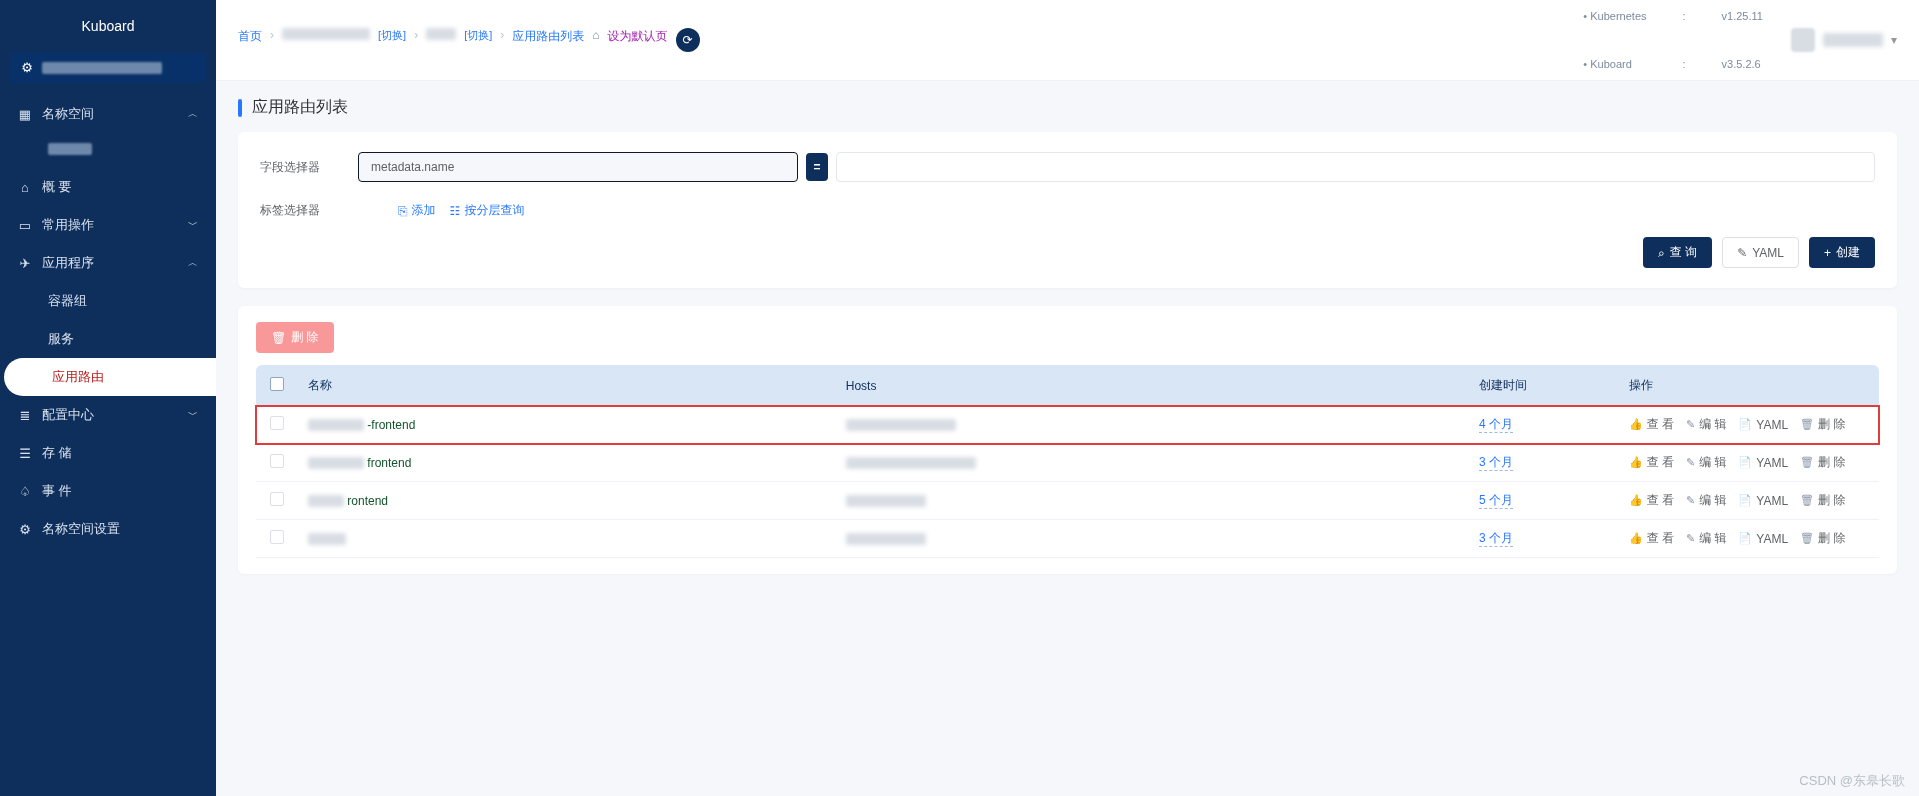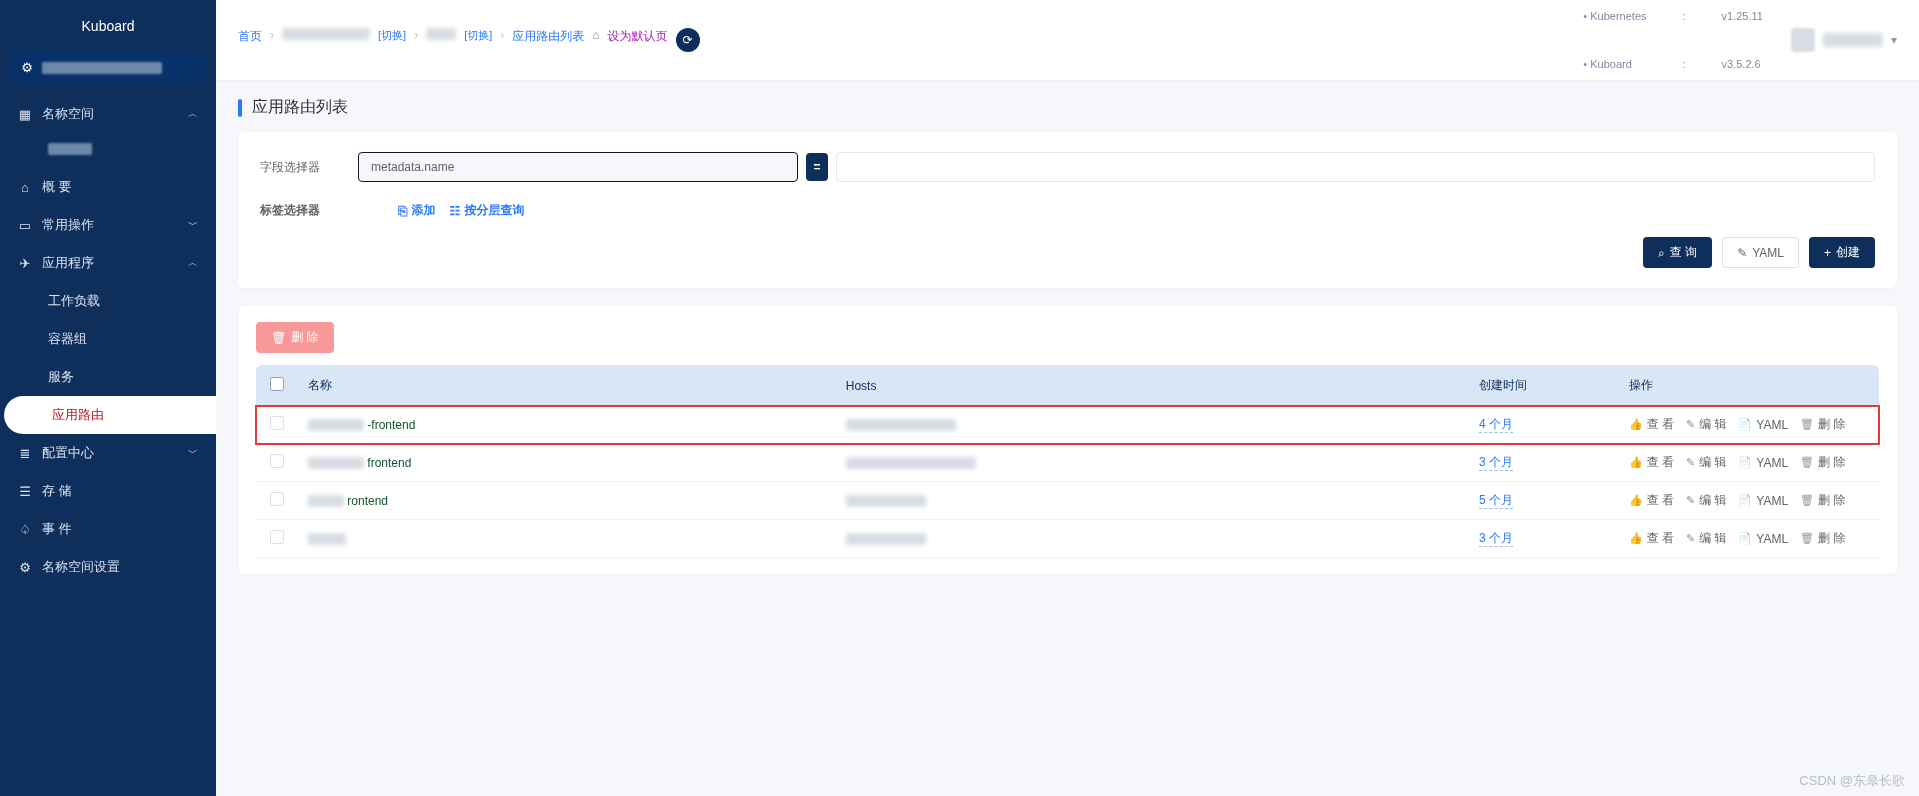--- a/index.html
+++ b/index.html
@@ -28,21 +28,21 @@
 .ver .dot { color: #7c8aa0; }
 .user { display: flex; align-items: center; gap: 8px; }
 .user .censored { background: #d8dde4; width: 60px; height: 14px; border-radius: 2px; filter: blur(2px);}
 .avatar { width: 24px; height: 24px; background: #d8dde4; border-radius: 4px; filter: blur(1px);}
 .content { padding: 0 22px 22px; }
 .title-row { display: flex; align-items: center; padding: 16px 0 14px; }
 .title-row .bar { width: 4px; height: 18px; background: #2878ff; margin-right: 10px; border-radius: 2px; }
 .title-row h1 { font-size: 16px; font-weight: 500; color: #303133; }
 .card { background: #fff; border-radius: 6px; padding: 20px 22px; margin-bottom: 18px; box-shadow: 0 1px 3px rgba(0,0,0,0.03); }
 .filter-row { display: flex; align-items: center; margin-bottom: 20px; }
-.filter-row.last { margin-bottom: 6px; font-weight: bold; }
+.filter-row.last { margin-bottom: 6px; }
 .filter-label { width: 98px; color: #606266; }
 .selector-input { flex: 0 0 440px; background: #f5f7fa; border: 1px solid #0f172a; border-radius: 4px; padding: 7px 12px; color: #606266; font-size: 12px; }
 .op-badge { width: 22px; height: 28px; background: #0e2e5c; color: #fff; display: inline-flex; align-items: center; justify-content: center; border-radius: 4px; margin: 0 8px; font-weight: bold; }
 .value-input { flex: 1; border: 1px solid #e4e7ed; border-radius: 4px; height: 30px; padding: 0 10px; }
 .link-btn { color: #2878ff; cursor: pointer; margin-right: 14px; display: inline-flex; align-items: center; gap: 4px; font-size: 12px; }
 .actions-row { display: flex; justify-content: flex-end; gap: 10px; margin-top: 18px; }
 .btn { padding: 6px 14px; border-radius: 4px; font-size: 12px; cursor: pointer; border: 1px solid transparent; display: inline-flex; align-items: center; gap: 5px; }
 .btn-primary { background: #0e2e5c; color: #fff; }
 .btn-plain { background: #fff; color: #606266; border-color: #dcdfe6; }
 .btn-danger-disabled { background: #f89898; color: #fff; cursor: not-allowed; }
@@ -99,21 +99,20 @@
       <span class="chev">﹀</span>
     </div>
 
     <div class="nav-item">
       <span class="lbl">
           <span class="icon">✈</span>
           <span>应用程序</span>
         </span>
       <span class="chev">︿</span>
     </div>
-    <div class="nav-sub">工作负载</div>
     <div class="nav-sub">容器组</div>
     <div class="nav-sub">服务</div>
     <div class="nav-sub active">应用路由</div>
 
     <div class="nav-item">
       <span class="lbl">
           <span class="icon">≣</span>
           <span>配置中心</span>
         </span>
       <span class="chev">﹀</span>

